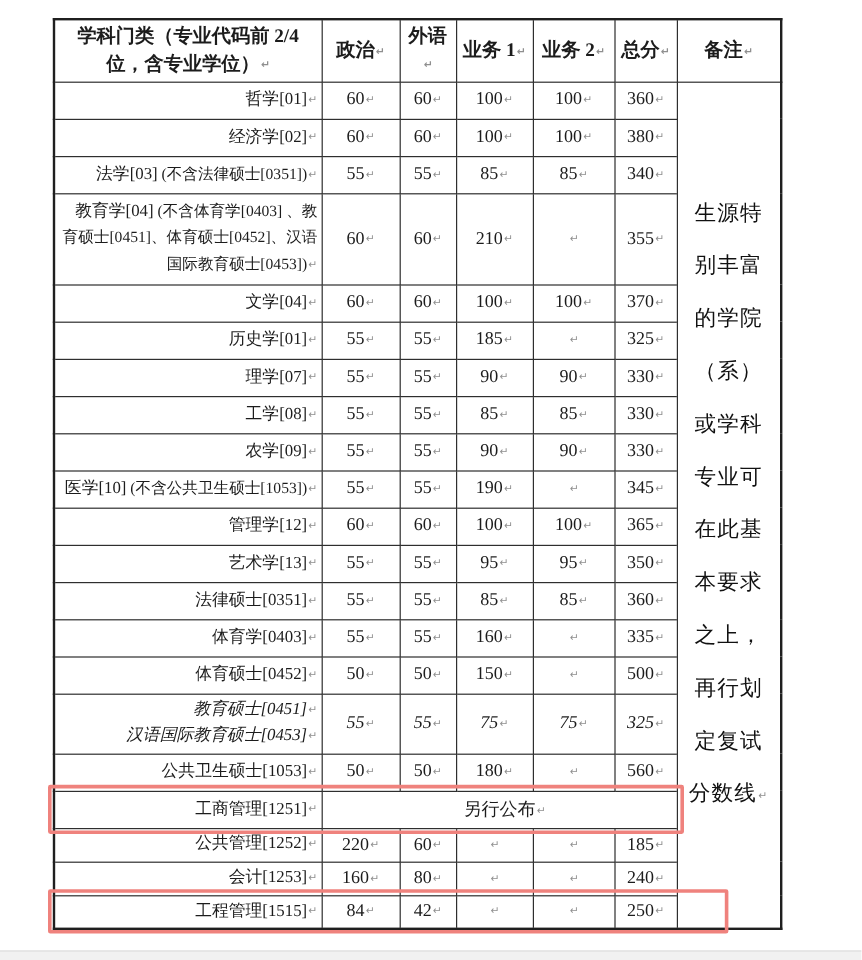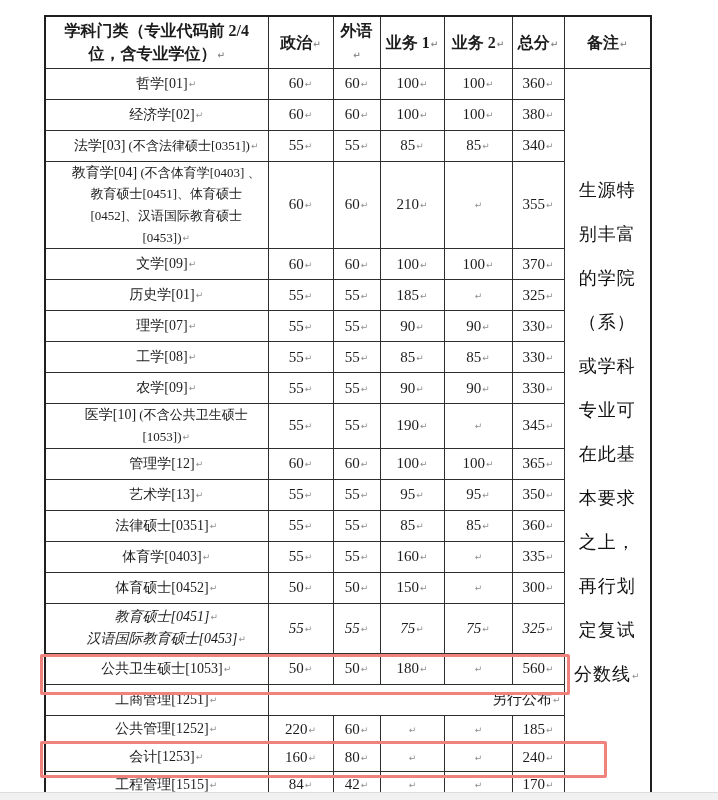--- a/index.html
+++ b/index.html
@@ -24,24 +24,24 @@
     font-weight:bold;font-size:16px;text-align:center;line-height:1.45;
   }
   .score-table thead th div{white-space:nowrap;}
   .score-table tbody tr{height:31px;}
   .score-table tbody tr:nth-child(4){height:76px;}
   .score-table tbody tr:nth-child(16){height:50px;font-style:italic;}
   .score-table tbody tr:nth-child(19),
   .score-table tbody tr:nth-child(20),
   .score-table tbody tr:nth-child(21){height:28px;}
 
-  td.lblcell{font-size:14px;text-align:center;padding-left:22px;line-height:1.55;}
+  td.lblcell{font-size:14px;text-align:right;padding-left:5px;line-height:1.55;}
   td.lblcell .note{font-size:13px;}
   td.num{font-size:15px;text-align:center;}
-  td.merged{font-size:15px;text-align:right;padding-left:12px;}
+  td.merged{font-size:15px;text-align:center;padding-left:12px;}
 
   .pm{
     font-size:9px;color:#8f8f8f;margin-left:1px;
     font-family:"DejaVu Sans",sans-serif;vertical-align:1px;
   }
 
   td.remark{vertical-align:middle;text-align:center;padding:0;}
   .rline{
     font-size:18px;line-height:44px;letter-spacing:1px;white-space:nowrap;
     color:#111;
@@ -130,21 +130,21 @@
         </tr>
         <tr>
           <td class="lblcell"><span>教育学[04]</span><span class="note"> (不含体育学[0403] 、教育硕士[0451]、体育硕士[0452]、汉语国际教育硕士[0453])</span><span class="pm">↵</span></td>
           <td class="num"><span>60</span><span class="pm">↵</span></td>
           <td class="num"><span>60</span><span class="pm">↵</span></td>
           <td class="num"><span>210</span><span class="pm">↵</span></td>
           <td class="num"><span class="pm">↵</span></td>
           <td class="num"><span>355</span><span class="pm">↵</span></td>
         </tr>
         <tr>
-          <td class="lblcell"><span>文学[09]</span><span class="pm">↵</span></td>
+          <td class="lblcell"><span>文学[04]</span><span class="pm">↵</span></td>
           <td class="num"><span>60</span><span class="pm">↵</span></td>
           <td class="num"><span>60</span><span class="pm">↵</span></td>
           <td class="num"><span>100</span><span class="pm">↵</span></td>
           <td class="num"><span>100</span><span class="pm">↵</span></td>
           <td class="num"><span>370</span><span class="pm">↵</span></td>
         </tr>
         <tr>
           <td class="lblcell"><span>历史学[01]</span><span class="pm">↵</span></td>
           <td class="num"><span>55</span><span class="pm">↵</span></td>
           <td class="num"><span>55</span><span class="pm">↵</span></td>
@@ -215,21 +215,21 @@
           <td class="num"><span>160</span><span class="pm">↵</span></td>
           <td class="num"><span class="pm">↵</span></td>
           <td class="num"><span>335</span><span class="pm">↵</span></td>
         </tr>
         <tr>
           <td class="lblcell"><span>体育硕士[0452]</span><span class="pm">↵</span></td>
           <td class="num"><span>50</span><span class="pm">↵</span></td>
           <td class="num"><span>50</span><span class="pm">↵</span></td>
           <td class="num"><span>150</span><span class="pm">↵</span></td>
           <td class="num"><span class="pm">↵</span></td>
-          <td class="num"><span>300</span><span class="pm">↵</span></td>
+          <td class="num"><span>500</span><span class="pm">↵</span></td>
         </tr>
         <tr>
           <td class="lblcell"><span>教育硕士[0451]</span><span class="pm">↵</span><br><span>汉语国际教育硕士[0453]</span><span class="pm">↵</span></td>
           <td class="num"><span>55</span><span class="pm">↵</span></td>
           <td class="num"><span>55</span><span class="pm">↵</span></td>
           <td class="num"><span>75</span><span class="pm">↵</span></td>
           <td class="num"><span>75</span><span class="pm">↵</span></td>
           <td class="num"><span>325</span><span class="pm">↵</span></td>
         </tr>
         <tr>
@@ -259,21 +259,21 @@
           <td class="num"><span class="pm">↵</span></td>
           <td class="num"><span class="pm">↵</span></td>
           <td class="num"><span>240</span><span class="pm">↵</span></td>
         </tr>
         <tr>
           <td class="lblcell"><span>工程管理[1515]</span><span class="pm">↵</span></td>
           <td class="num"><span>84</span><span class="pm">↵</span></td>
           <td class="num"><span>42</span><span class="pm">↵</span></td>
           <td class="num"><span class="pm">↵</span></td>
           <td class="num"><span class="pm">↵</span></td>
-          <td class="num"><span>170</span><span class="pm">↵</span></td>
+          <td class="num"><span>250</span><span class="pm">↵</span></td>
         </tr>
       </tbody>
   </table>
 
   <div class="hl hl1"></div>
   <div class="hl hl2"></div>
 
   <div class="bottom-strip"></div>
 </div>
 

